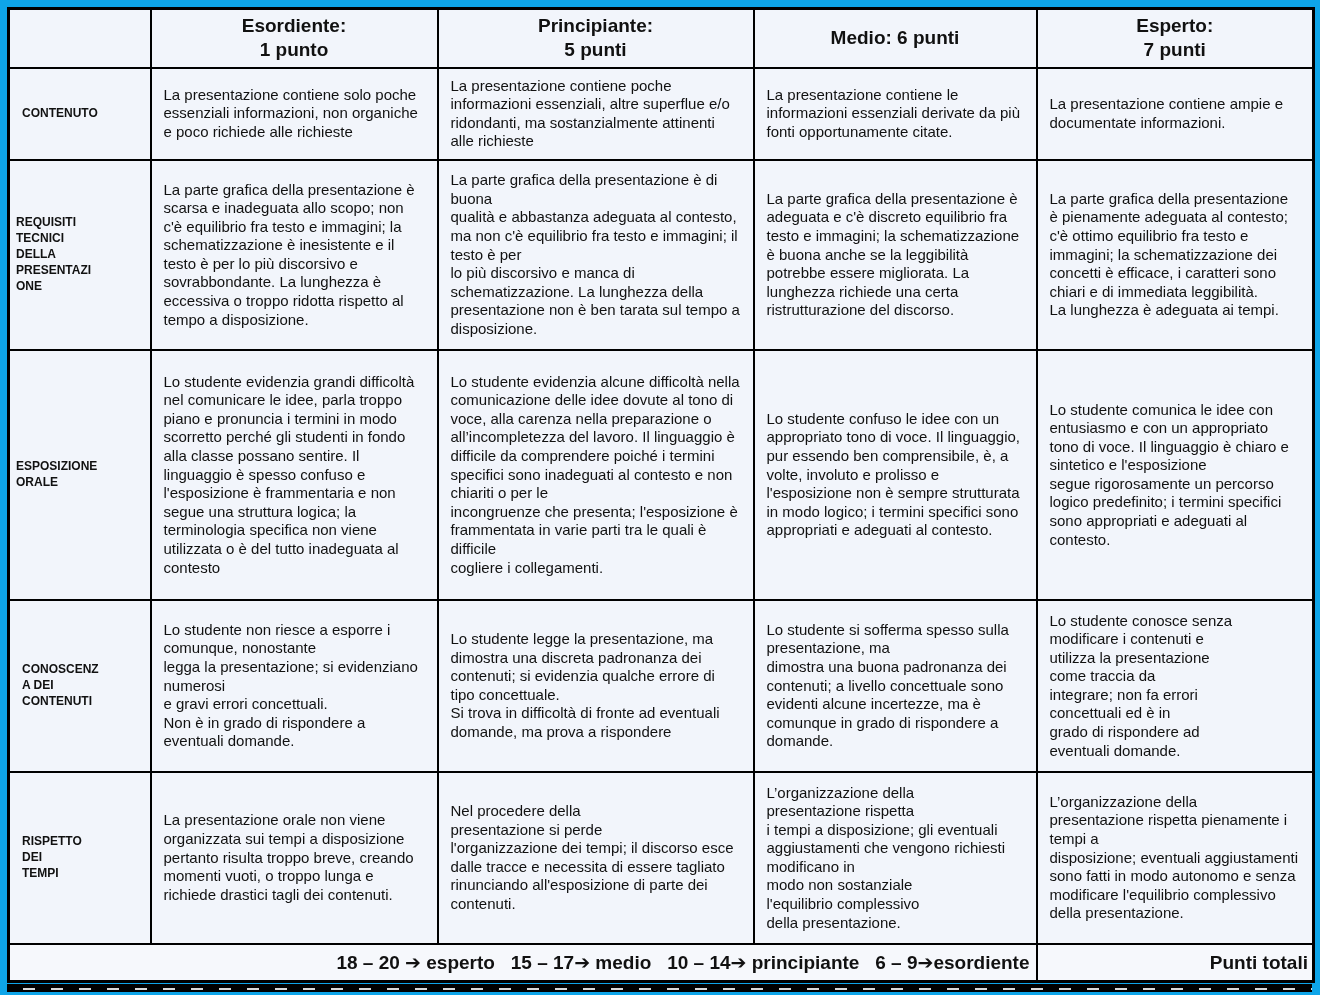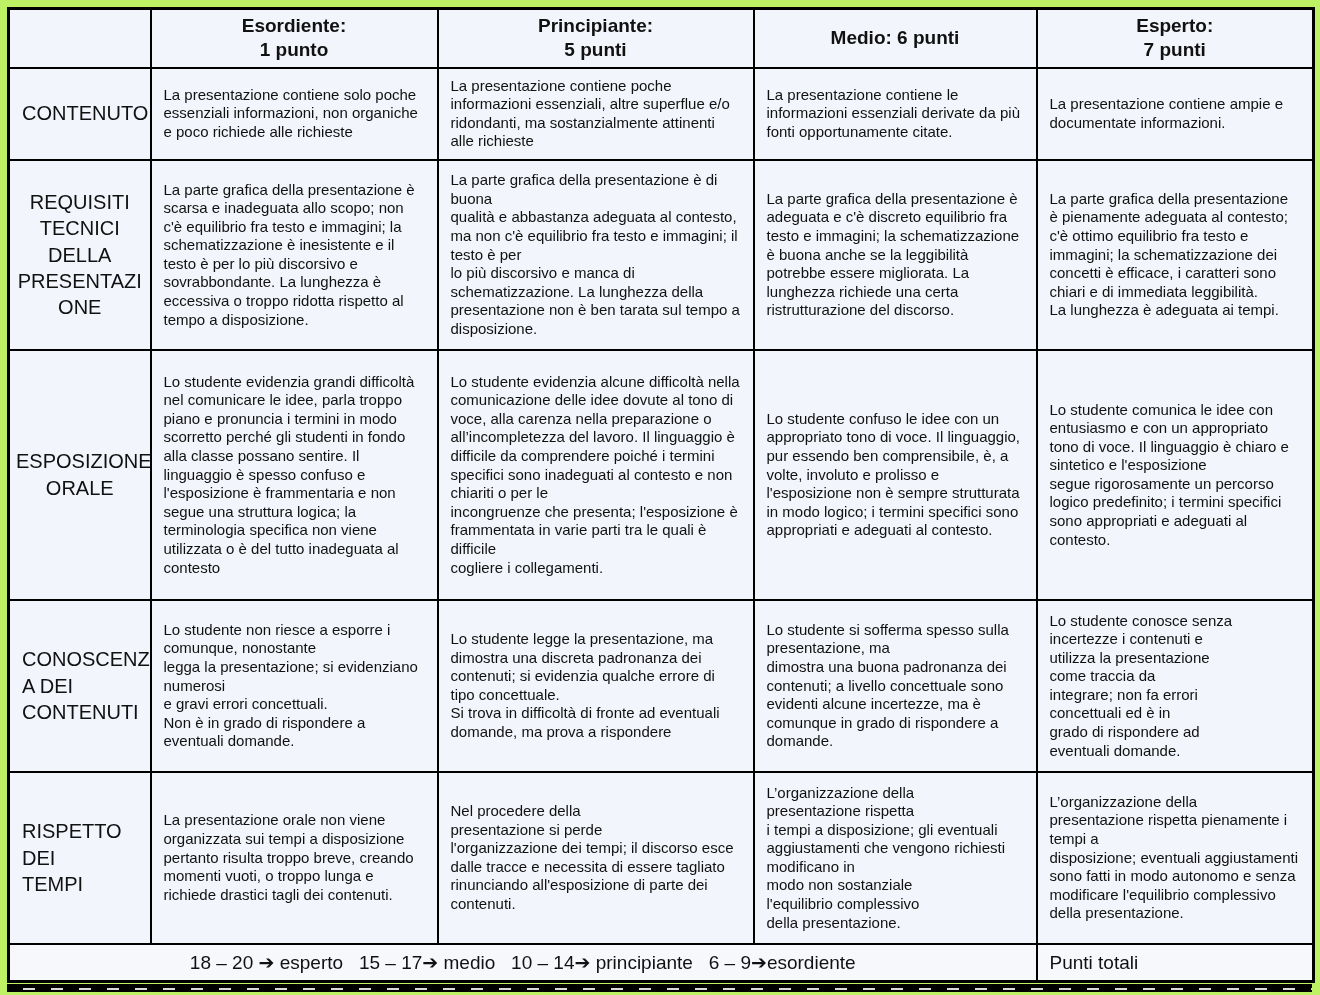--- a/index.html
+++ b/index.html
@@ -2,21 +2,21 @@
 <html lang="it"><head>
 <meta charset="utf-8">
 <style>
   * { box-sizing: border-box; }
   html, body { margin: 0; padding: 0; background: #ffffff; }
   body { font-family: "Liberation Sans", "DejaVu Sans", sans-serif; color: #111; }
   .page {
     width: 1320px;
     height: 995px;
     padding: 7px 7px 0 7px;
-    background: #bef264;
+    background: #0ea5e9;
     overflow: hidden;
   }
   table.rubric {
     border-collapse: collapse;
     table-layout: fixed;
     width: 1305px;
     border: 3px solid #000;
   }
   th, td {
     border: 2px solid #000;
@@ -27,54 +27,55 @@
   tr.header-row { height: 59px; }
   tr.header-row th {
     font-size: 19px;
     font-weight: bold;
     text-align: center;
     white-space: pre-line;
     line-height: 1.3;
     padding: 2px 4px;
   }
   th.row-label {
-    font-size: 20px;
-    font-weight: normal;
+    font-size: 12px;
+    font-weight: bold;
     white-space: pre-line;
     line-height: 1.32;
     padding: 4px 8px 4px 12px;
     text-align: left;
   }
-  th.row-label.align-center { text-align: center; padding: 4px 6px; }
+  th.row-label.align-center { padding: 4px 6px; }
   td.cell {
     font-size: 15px;
     line-height: 1.24;
     padding: 8px 12px;
     white-space: pre-line;
     text-align: left;
   }
   tr.row-contenuto   { height: 90px; }
   tr.row-requisiti   { height: 190px; }
   tr.row-esposizione { height: 250px; }
   tr.row-conoscenza  { height: 172px; }
   tr.row-rispetto    { height: 172px; }
   tr.footer-row { height: 38px; }
   tr.footer-row td {
     font-size: 19px;
-    font-weight: normal;
+    font-weight: bold;
     background: #f6f8fc;
+    text-align: right;
   }
   td.scale {
     text-align: center;
     white-space: pre-wrap;
     padding: 4px 6px;
   }
   td.total {
     text-align: left;
-    padding: 4px 12px;
+    padding: 4px 4px;
   }
   .bottom-bar {
     width: 1305px;
     height: 8px;
     margin-top: 1px;
     background-color: #000;
     background-image: repeating-linear-gradient(90deg, transparent 0 16px, rgba(255,255,255,0.85) 16px 28px);
     background-size: 100% 2px;
     background-position: 0 4px;
     background-repeat: no-repeat;
@@ -144,21 +145,21 @@
 A DEI
 CONTENUTI</th>
         <td class="cell">Lo studente non riesce a esporre i comunque, nonostante
 legga la presentazione; si evidenziano numerosi
 e gravi errori concettuali.
 Non è in grado di rispondere a eventuali domande.</td>
         <td class="cell">Lo studente legge la presentazione, ma dimostra una discreta padronanza dei contenuti; si evidenzia qualche errore di tipo concettuale.
 Si trova in difficoltà di fronte ad eventuali domande, ma prova a rispondere</td>
         <td class="cell">Lo studente si sofferma spesso sulla presentazione, ma
 dimostra una buona padronanza dei contenuti; a livello concettuale sono evidenti alcune incertezze, ma è comunque in grado di rispondere a domande.</td>
-        <td class="cell">Lo studente conosce senza incertezze i contenuti e
+        <td class="cell">Lo studente conosce senza modificare i contenuti e
 utilizza la presentazione
 come traccia da
 integrare; non fa errori
 concettuali ed è in
 grado di rispondere ad
 eventuali domande.</td>
       </tr>
 
       <tr class="row-rispetto">
         <th class="row-label">RISPETTO

